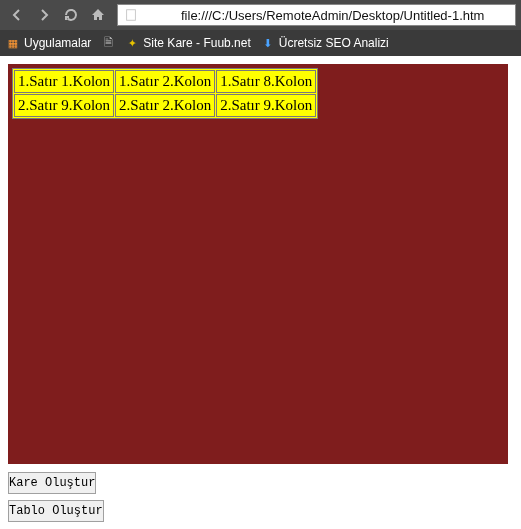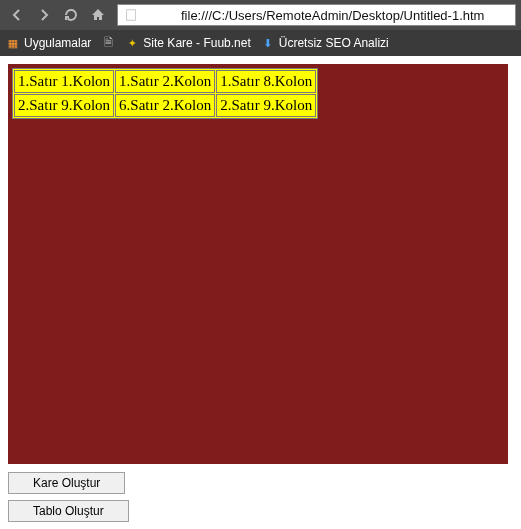--- a/index.html
+++ b/index.html
@@ -86,23 +86,23 @@
   table.grid td {
     border: 1px solid #7a7a7a;
     padding: 2px 3px;
     font-family: "Times New Roman", serif;
     font-size: 15px;
     color: #000;
     background: yellow;
   }
   .btn-row { margin-top: 8px; }
   button.action {
-    font-family: Liberation Sans, sans-serif;
+    font-family: Liberation Mono, monospace;
     font-size: 12px;
-    padding: 3px 24px;
+    padding: 3px 0;
     background: #f0f0f0;
     border: 1px solid #a0a0a0;
     cursor: pointer;
     display: block;
     margin-bottom: 6px;
   }
 </style>
 </head>
 <body>
 
@@ -158,21 +158,21 @@
   <div class="yellow-box">
     <table class="grid">
       <tbody>
           <tr>
         <td>1.Satır 1.Kolon</td>
         <td>1.Satır 2.Kolon</td>
         <td>1.Satır 8.Kolon</td>
       </tr>
       <tr>
         <td>2.Satır 9.Kolon</td>
-        <td>6.Satır 2.Kolon</td>
+        <td>2.Satır 2.Kolon</td>
         <td>2.Satır 9.Kolon</td>
       </tr>
     </tbody>
       </table>
   </div>
   <div class="btn-row">
     <button class="action">Kare Oluştur</button>
     <button class="action">Tablo Oluştur</button>
   </div>
 </div>

